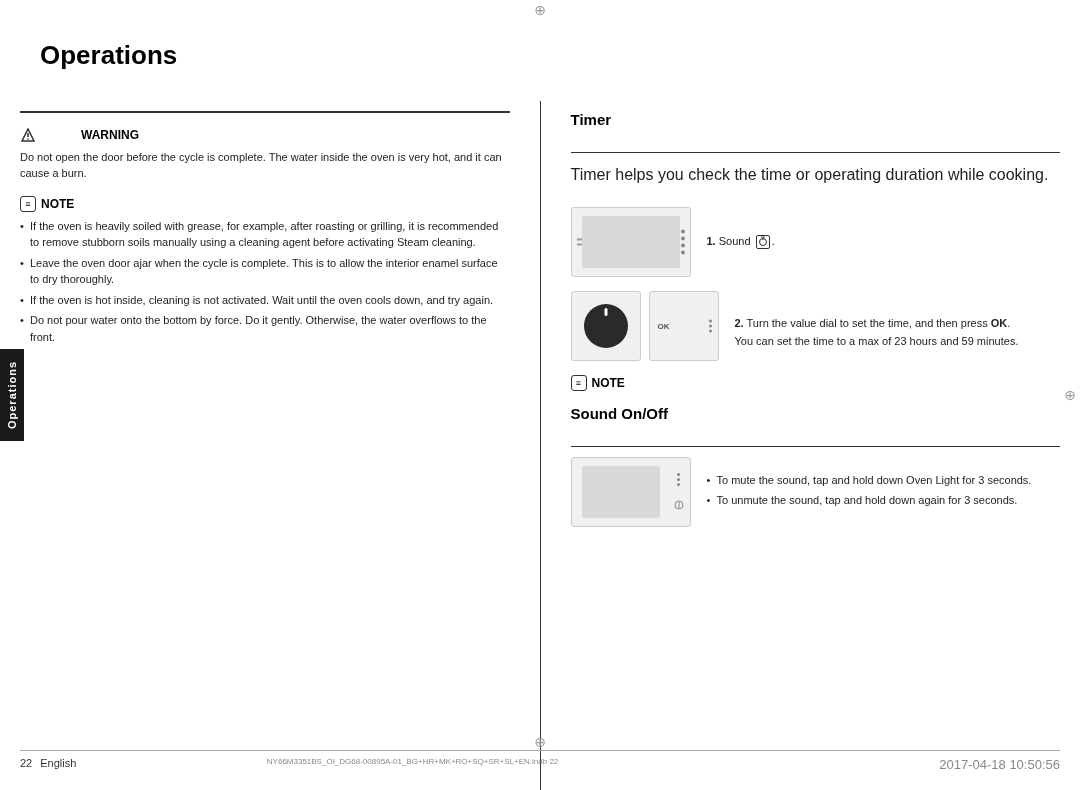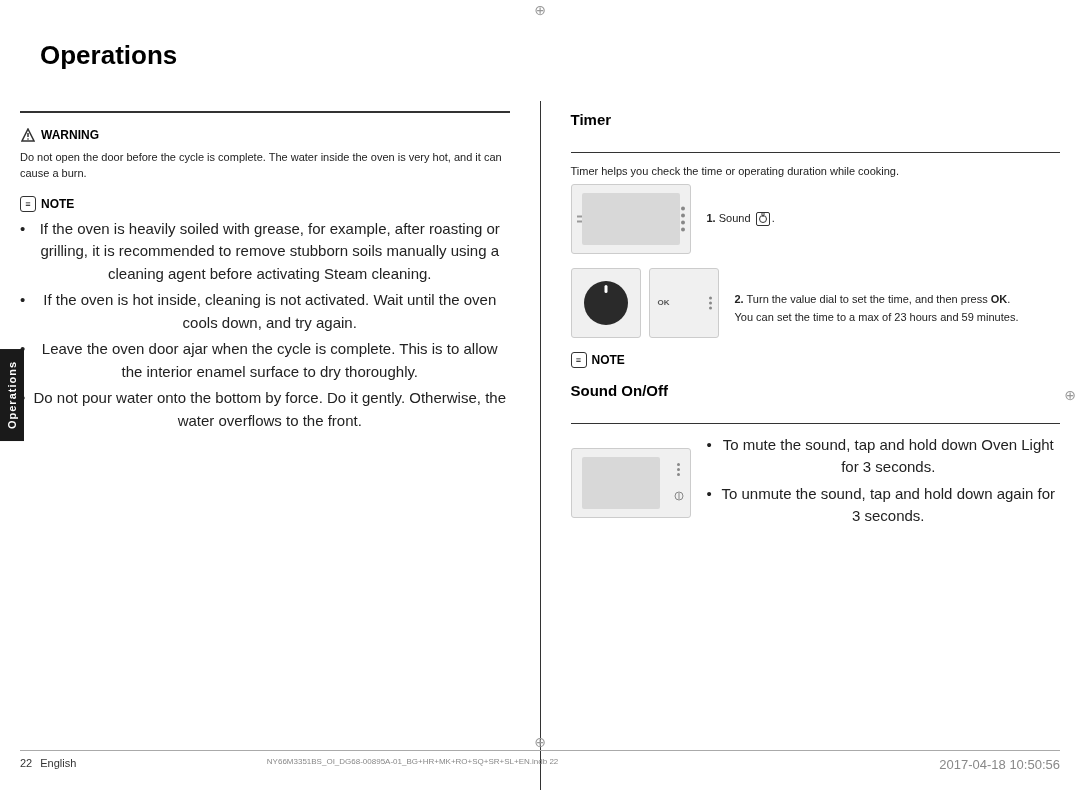--- a/index.html
+++ b/index.html
@@ -76,20 +76,21 @@
     .warning-box {
       margin-bottom: 14px;
     }
 
     .warning-header {
       display: flex;
       align-items: center;
       font-weight: bold;
       font-size: 12px;
       margin-bottom: 6px;
+      gap: 40px;
     }
 
     .warning-icon {
       width: 16px;
       height: 16px;
       margin-right: 5px;
       display: inline-flex;
       align-items: center;
       justify-content: center;
     }
@@ -125,48 +126,47 @@
       font-size: 9px;
       font-weight: bold;
     }
 
     .note-list {
       list-style: none;
       padding: 0;
     }
 
     .note-list li {
-      font-size: 15px;
+      font-size: 11px;
       line-height: 1.5;
       color: #222;
       padding-left: 10px;
       position: relative;
       margin-bottom: 4px;
-      text-align: center;
     }
 
     .note-list li::before {
       content: '•';
       position: absolute;
       left: 0;
     }
 
     
     .section-title {
       font-size: 15px;
       font-weight: bold;
       border-bottom: 1.5px solid #333;
       padding-bottom: 24px;
       margin-bottom: 10px;
     }
 
     .section-description {
-      font-size: 11px;
+      font-size: 16px;
       color: #222;
-      margin-bottom: 4px;
+      margin-bottom: 20px;
       line-height: 1.5;
     }
 
     
     .device-row {
       display: flex;
       align-items: center;
       margin-bottom: 14px;
     }
 
@@ -468,22 +468,22 @@
         <p class="warning-text">Do not open the door before the cycle is complete. The water inside the oven is very hot, and it can cause a burn.</p>
       </div>
 
       <div class="note-box">
         <div class="note-header">
           <span class="note-icon">≡</span>
           <span>NOTE</span>
         </div>
         <ul class="note-list">
           <li>If the oven is heavily soiled with grease, for example, after roasting or grilling, it is recommended to remove stubborn soils manually using a cleaning agent before activating Steam cleaning.</li>
+          <li>Leave the oven door ajar when the cycle is complete. This is to allow the interior enamel surface to dry thoroughly.</li>
           <li>If the oven is hot inside, cleaning is not activated. Wait until the oven cools down, and try again.</li>
-          <li>Leave the oven door ajar when the cycle is complete. This is to allow the interior enamel surface to dry thoroughly.</li>
           <li>Do not pour water onto the bottom by force. Do it gently. Otherwise, the water overflows to the front.</li>
         </ul>
       </div>
     </div>
 
     <div class="right-column">
 
       <div>
         <div class="section-title">Timer</div>
         <p class="section-description">Timer helps you check the time or operating duration while cooking.</p>

